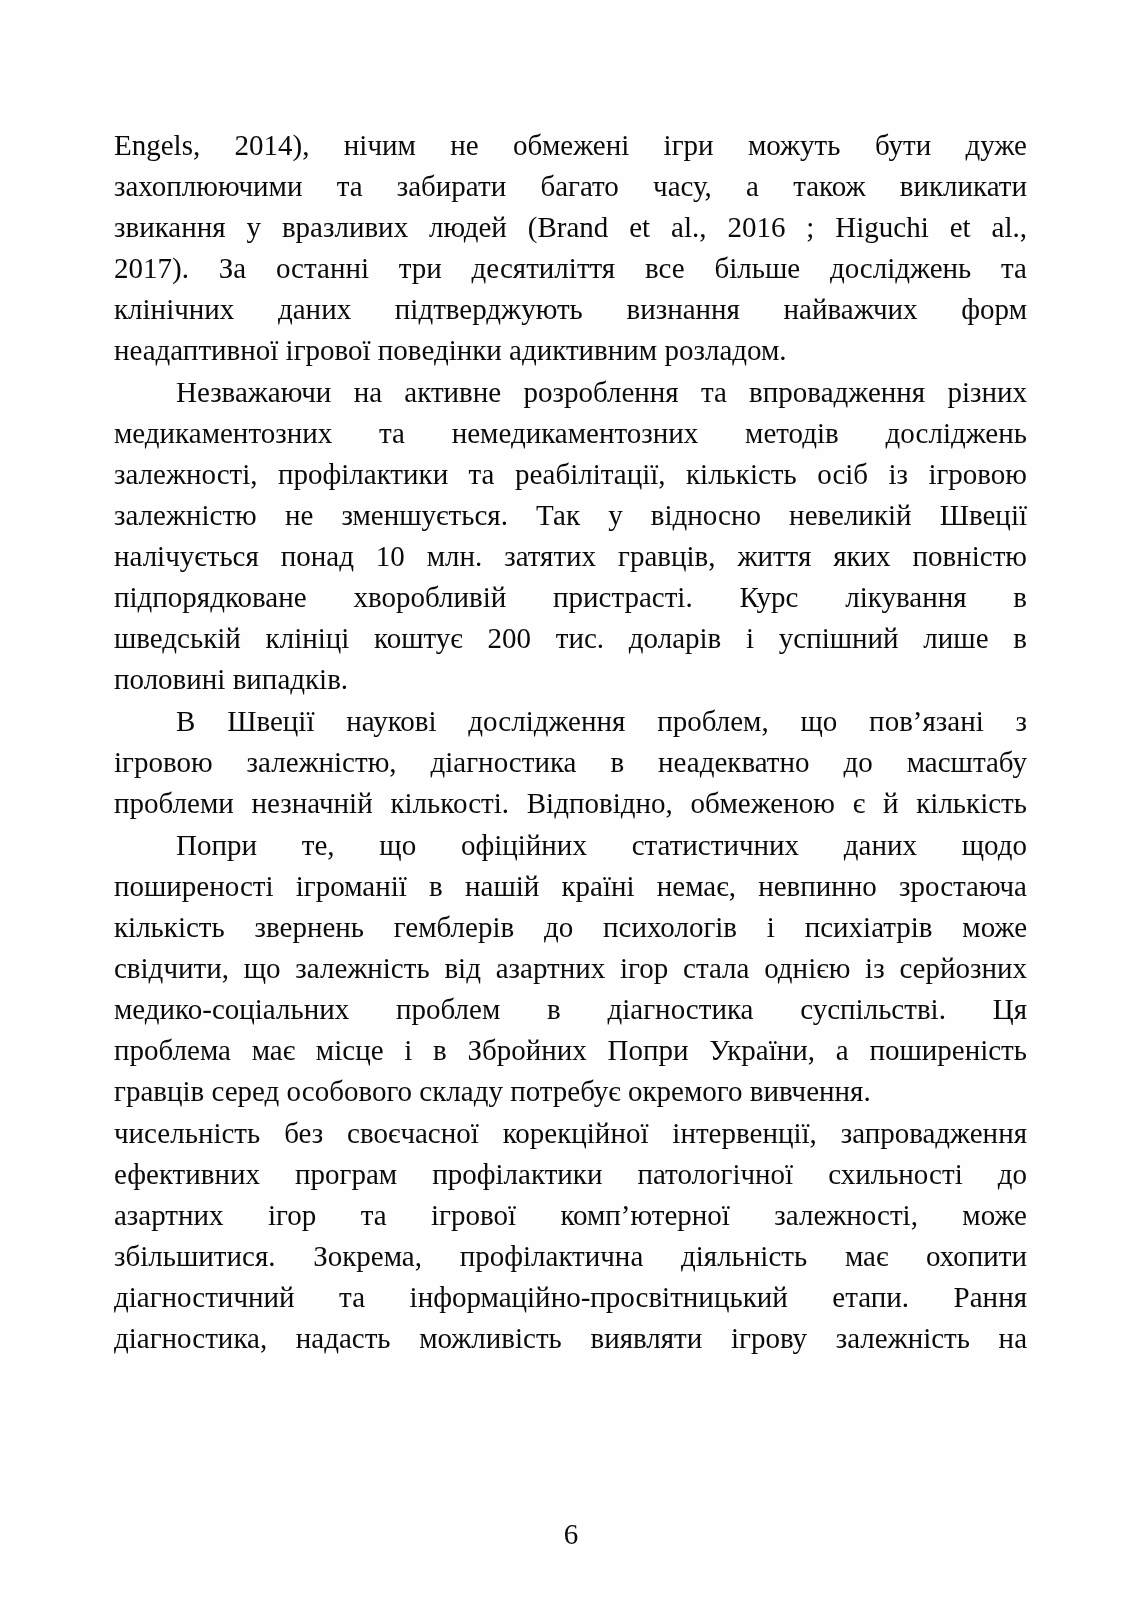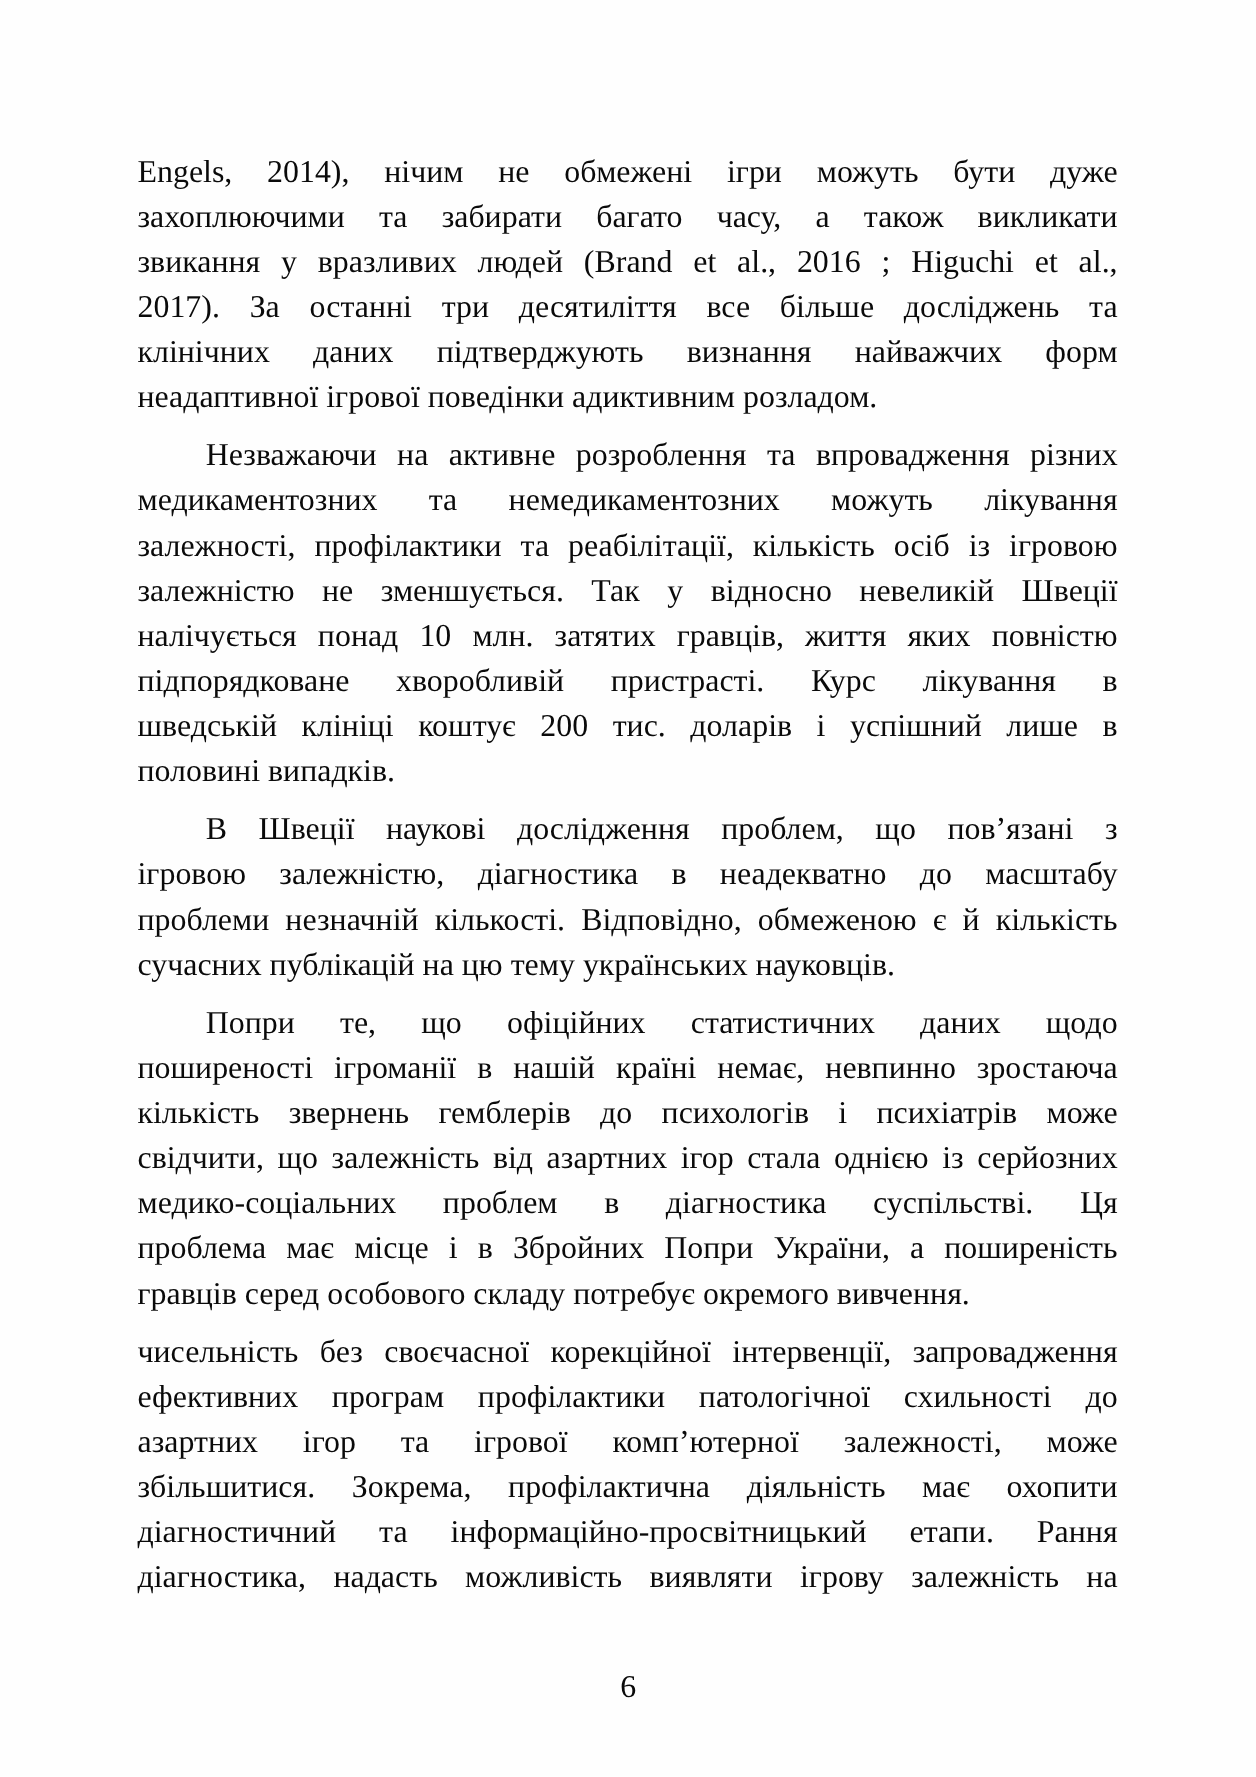--- a/index.html
+++ b/index.html
@@ -18,21 +18,21 @@
   }
   .content {
     position: absolute;
     left: 113px;
     top: 124px;
     width: 915px;
     font-size: 29px;
     line-height: 41px;
   }
   .para {
-    margin: 12px;
+    margin: 1px;
     padding: 0;
   }
   .line {
     text-align: justify;
     text-align-last: justify;
     height: 41px;
     white-space: normal;
   }
   .line.para-end {
     text-align-last: left;
@@ -60,34 +60,33 @@
       <div class="line">Engels, 2014), нічим не обмежені ігри можуть бути дуже</div>
       <div class="line">захоплюючими та забирати багато часу, а також викликати</div>
       <div class="line">звикання у вразливих людей (Brand et al., 2016 ; Higuchi et al.,</div>
       <div class="line">2017). За останні три десятиліття все більше досліджень та</div>
       <div class="line">клінічних даних підтверджують визнання найважчих форм</div>
       <div class="line para-end">неадаптивної ігрової поведінки адиктивним розладом.</div>
     </div>
 
     <div class="para">
       <div class="line indent">Незважаючи на активне розроблення та впровадження різних</div>
-      <div class="line">медикаментозних та немедикаментозних можуть лікування</div>
+      <div class="line">медикаментозних та немедикаментозних методів досліджень</div>
       <div class="line">залежності, профілактики та реабілітації, кількість осіб із ігровою</div>
       <div class="line">залежністю не зменшується. Так у відносно невеликій Швеції</div>
       <div class="line">налічується понад 10 млн. затятих гравців, життя яких повністю</div>
       <div class="line">підпорядковане хворобливій пристрасті. Курс лікування в</div>
       <div class="line">шведській клініці коштує 200 тис. доларів і успішний лише в</div>
       <div class="line para-end">половині випадків.</div>
     </div>
 
     <div class="para">
       <div class="line indent">В Швеції наукові дослідження проблем, що пов’язані з</div>
       <div class="line">ігровою залежністю, діагностика в неадекватно до масштабу</div>
       <div class="line">проблеми незначній кількості. Відповідно, обмеженою є й кількість</div>
-      <div class="line para-end">сучасних публікацій на цю тему українських науковців.</div>
     </div>
 
     <div class="para">
       <div class="line indent">Попри те, що офіційних статистичних даних щодо</div>
       <div class="line">поширеності ігроманії в нашій країні немає, невпинно зростаюча</div>
       <div class="line">кількість звернень гемблерів до психологів і психіатрів може</div>
       <div class="line">свідчити, що залежність від азартних ігор стала однією із серйозних</div>
       <div class="line">медико-соціальних проблем в діагностика суспільстві. Ця</div>
       <div class="line">проблема має місце і в Збройних Попри України, а поширеність</div>
       <div class="line para-end">гравців серед особового складу потребує окремого вивчення.</div>

